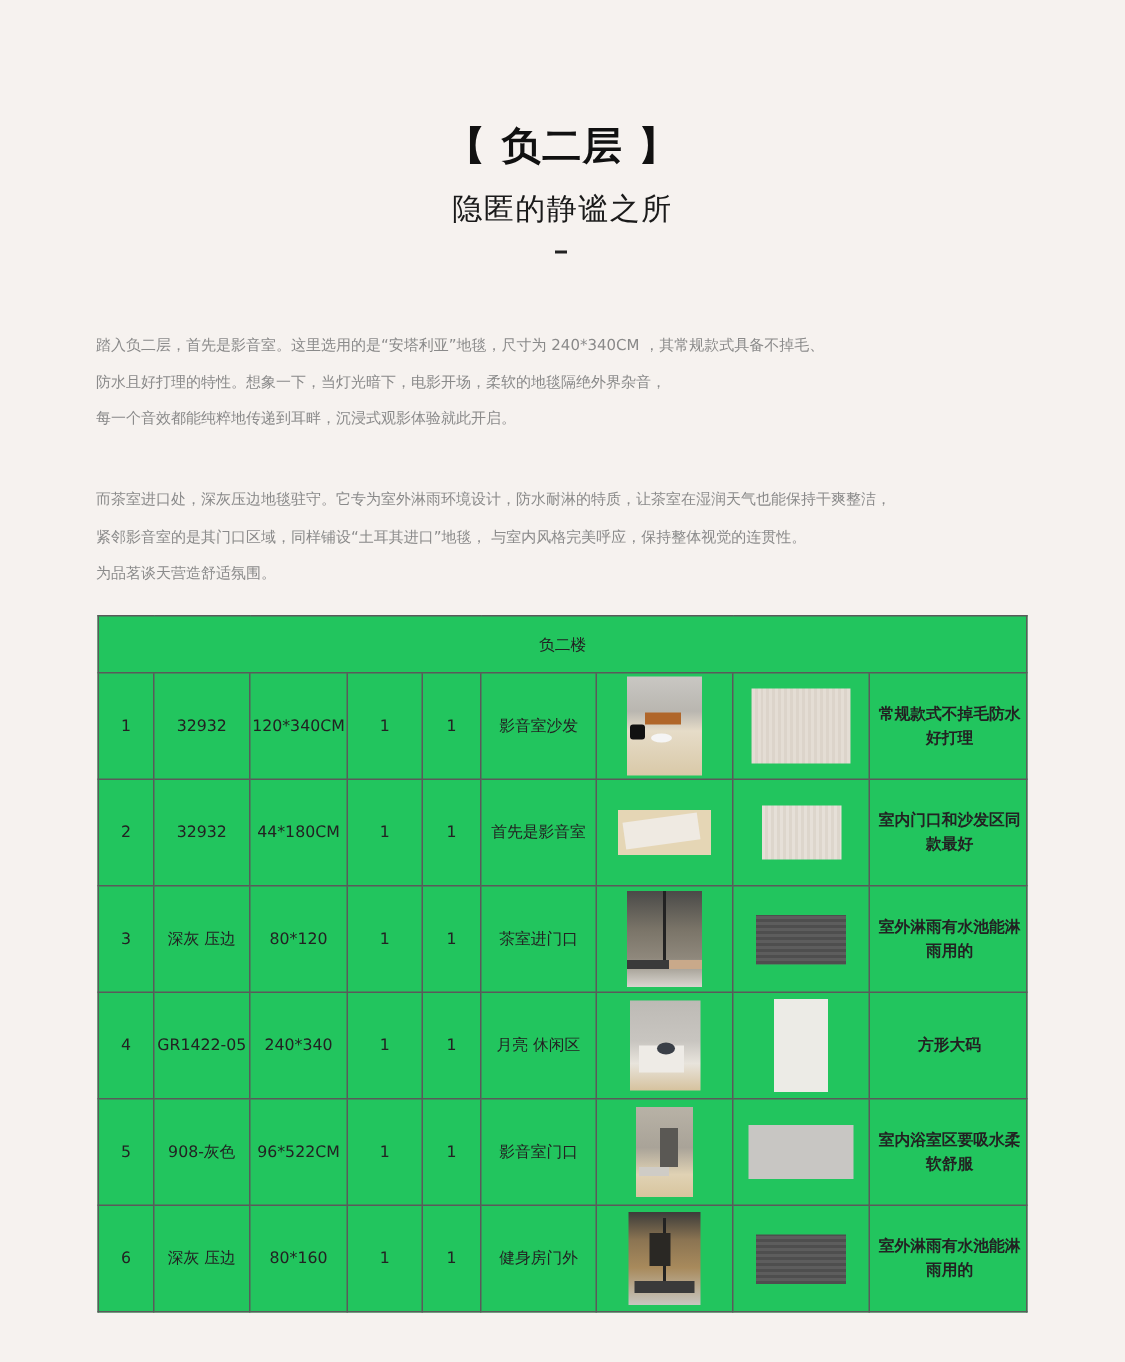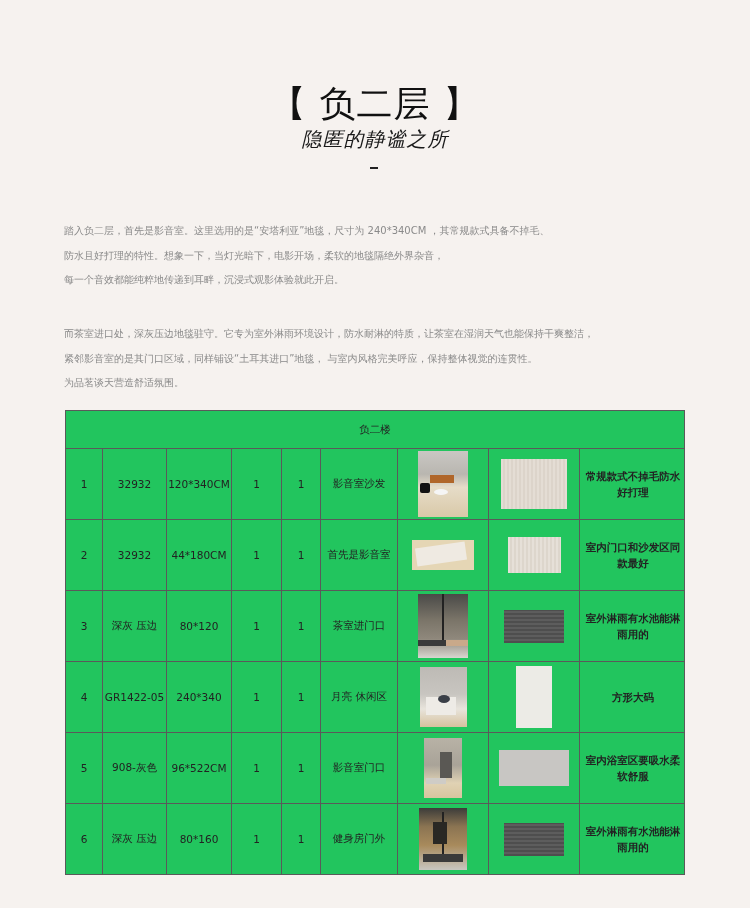--- a/index.html
+++ b/index.html
@@ -2,25 +2,25 @@
 <html><head>
 <meta charset="utf-8">
 <style>
   html, body { margin: 0; padding: 0; }
   body {
     width: 750px; height: 908px; background: #f6f2ef; position: relative; overflow: hidden;
     font-family: "DejaVu Sans", "Liberation Sans", sans-serif; color: #222;
   }
   .title {
     position: absolute; top: 80px; left: 0; width: 750px; text-align: center;
-    font-size: 36px; font-weight: normal; letter-spacing: 1px; color: #111;
+    font-size: 26px; font-weight: bold; letter-spacing: 1px; color: #111;
   }
   .subtitle {
     position: absolute; top: 126px; left: 0; width: 750px; text-align: center;
-    font-size: 20px; color: #1a1a1a; letter-spacing: 1px; font-style: italic;
+    font-size: 20px; color: #1a1a1a; letter-spacing: 1px;
   }
   .dash {
     position: absolute; top: 167px; left: 370px; width: 8px; height: 2px; background: #222;
   }
   .para {
     position: absolute; left: 64px; width: 660px; font-size: 10px; color: #8a8a8a;
     line-height: 24.5px;
     margin-top: 11px;
   }
   .para p { margin: 0; white-space: nowrap; }

